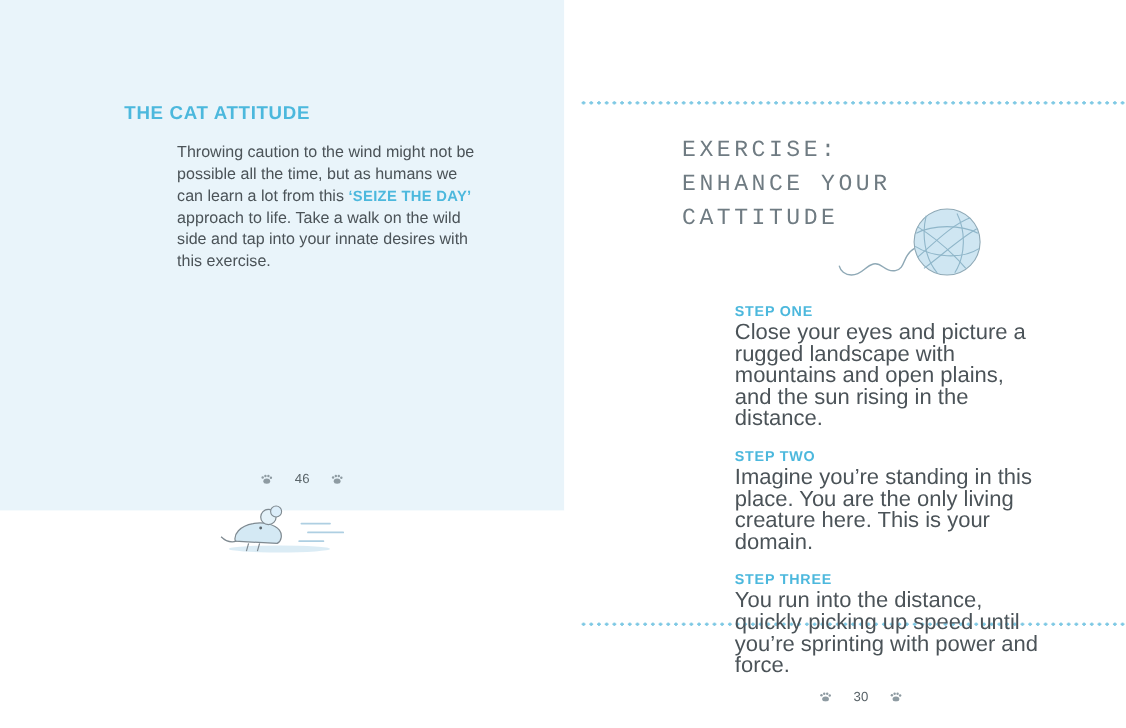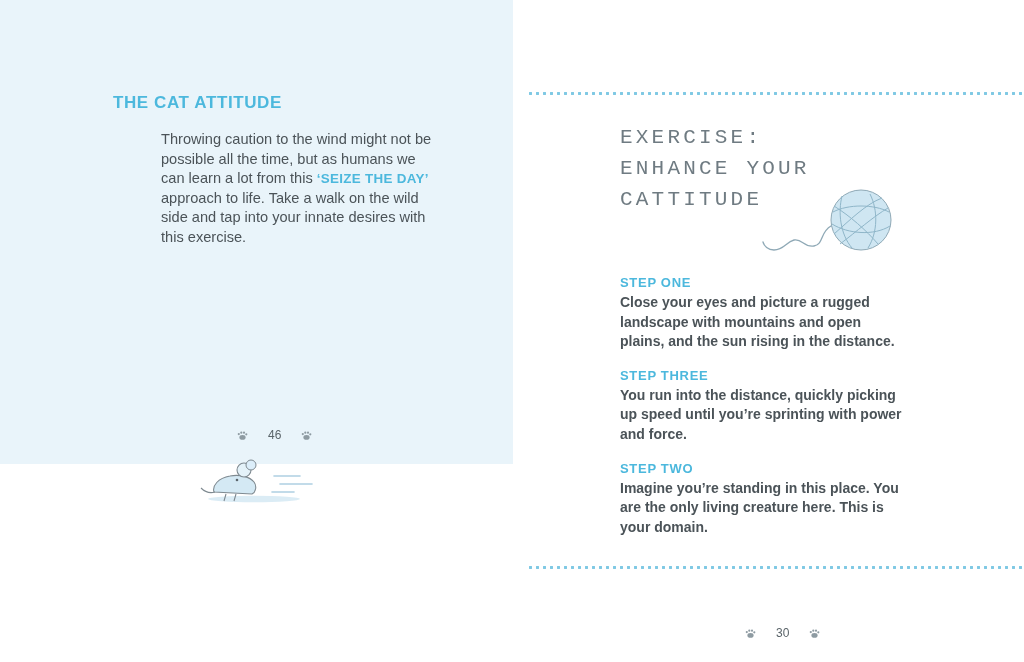--- a/index.html
+++ b/index.html
@@ -107,35 +107,35 @@
   }
 
   .steps {
     position: absolute;
     left: 620px;
     top: 275px;
     width: 290px;
   }
   .step {
     margin-bottom: 16px;
+    margin-left: 48px;
   }
   .step:last-child { margin-bottom: 0; }
   .step-label {
     font-size: 13px;
     font-weight: bold;
     letter-spacing: 0.7px;
     color: #4cb8dd;
     margin-bottom: 3px;
   }
   .step-text {
-    font-size: 14px;
+    font-size: 20px;
     line-height: 19.6px;
     color: #4b5358;
     width: 282px;
-    font-weight: bold;
   }
 
   
   .folio {
     position: absolute;
     bottom: 22px;
     display: flex;
     align-items: center;
     gap: 20px;
     font-size: 12px;
@@ -220,26 +220,26 @@
     </g>
     <path d="M69 40 C58 46 62 58 52 60 C42 62 40 52 32 54 C24 56 22 64 12 64 C6 64 2 60 1 56" fill="none" stroke="#8fa9b6" stroke-width="1.3" stroke-linecap="round"></path>
   </svg>
 
   <div class="steps">
     <div class="step">
       <div class="step-label">STEP ONE</div>
       <div class="step-text">Close your eyes and picture a rugged landscape with mountains and open plains, and the sun rising in the distance.</div>
     </div>
     <div class="step">
+      <div class="step-label">STEP TWO</div>
+      <div class="step-text">Imagine you’re standing in this place. You are the only living creature here. This is your domain.</div>
+    </div>
+    <div class="step">
       <div class="step-label">STEP THREE</div>
       <div class="step-text">You run into the distance, quickly picking up speed until you’re sprinting with power and force.</div>
-    </div>
-    <div class="step">
-      <div class="step-label">STEP TWO</div>
-      <div class="step-text">Imagine you’re standing in this place. You are the only living creature here. This is your domain.</div>
     </div>
   </div>
 
   <div class="folio folio-right">
     <svg class="paw" viewBox="0 0 11 9">
       <ellipse cx="5.5" cy="6.4" rx="3.1" ry="2.3" fill="#8e9ba2"></ellipse>
       <circle cx="1.8" cy="3.1" r="1.1" fill="#8e9ba2"></circle>
       <circle cx="4.3" cy="1.7" r="1.1" fill="#8e9ba2"></circle>
       <circle cx="7" cy="1.7" r="1.1" fill="#8e9ba2"></circle>
       <circle cx="9.3" cy="3.3" r="1.1" fill="#8e9ba2"></circle>

